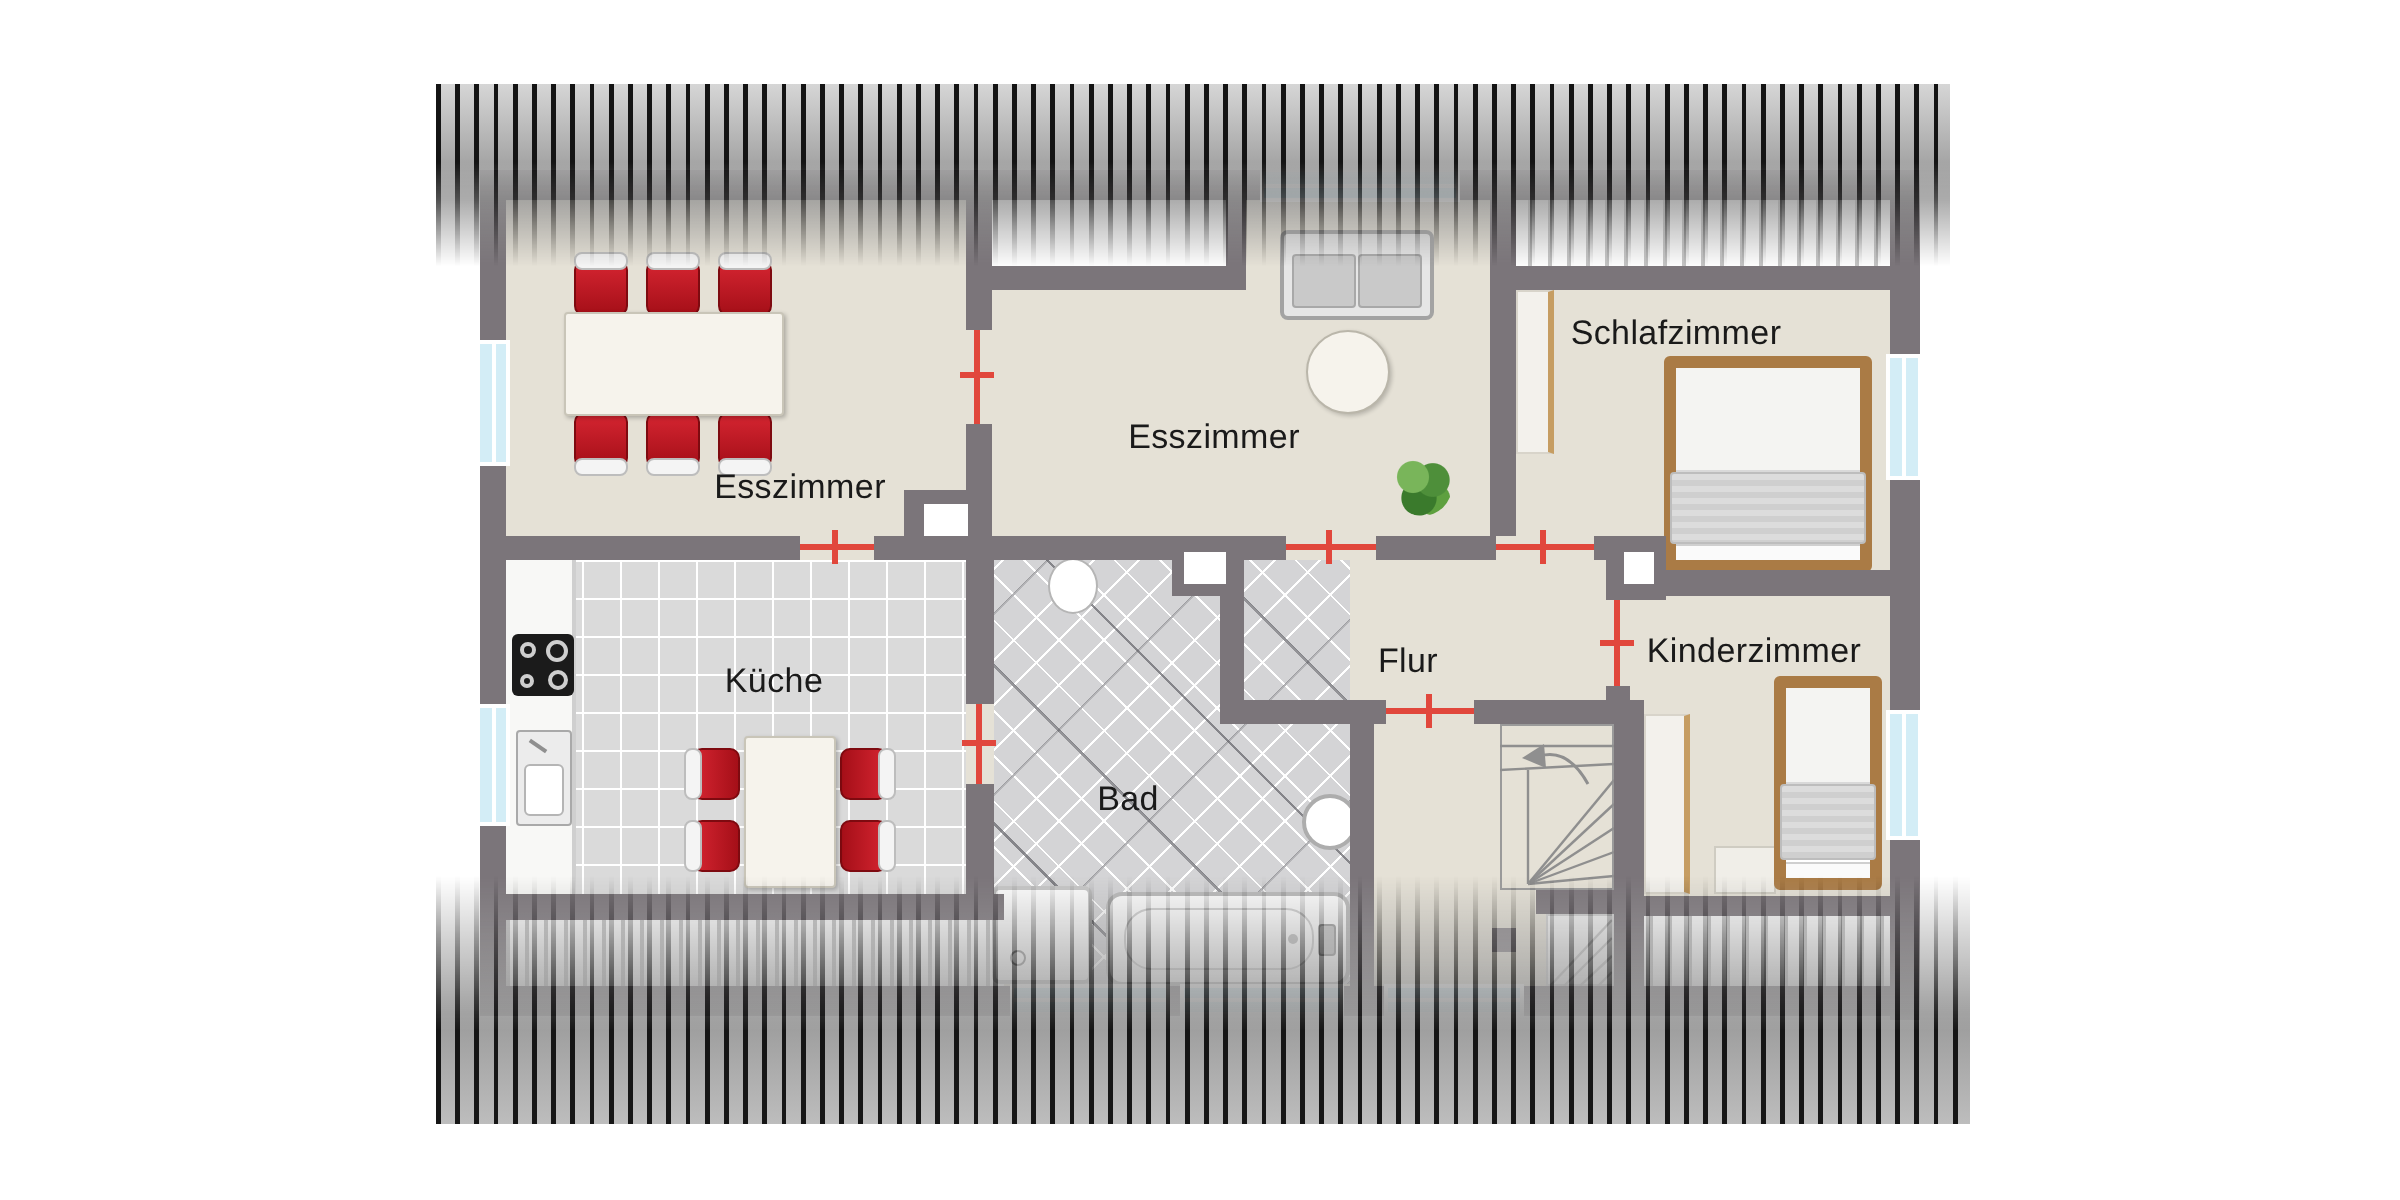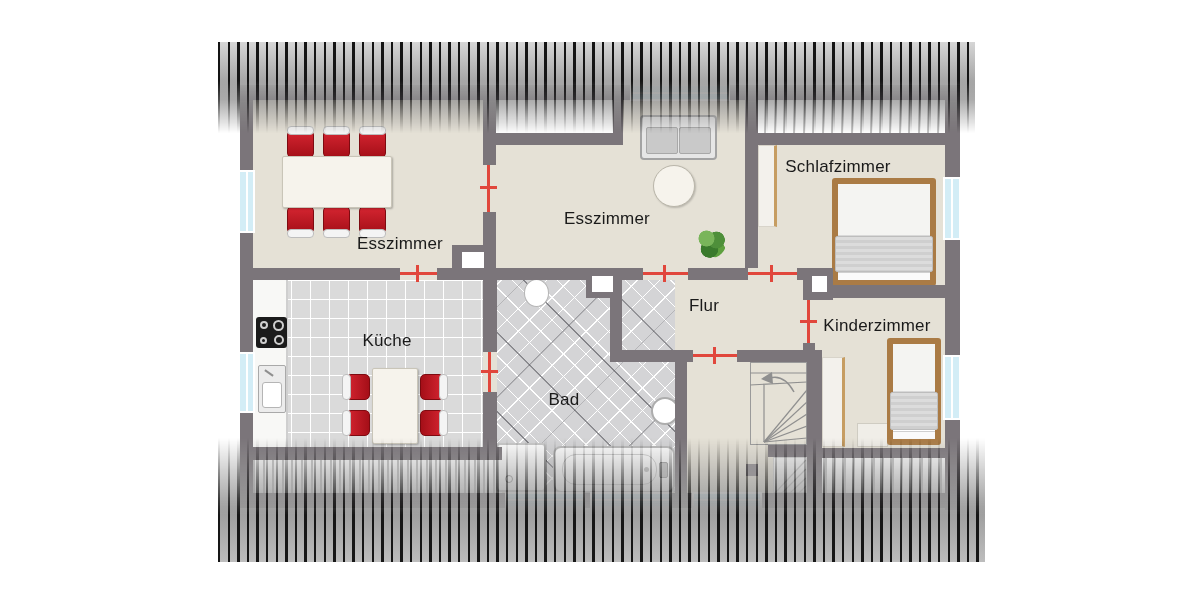--- a/index.html
+++ b/index.html
@@ -264,19 +264,19 @@
   <div class="door" style="left:807px;top:300px;width:3px;height:43px"></div>
   <div class="door" style="left:800px;top:320px;width:17px;height:3px"></div>
   <div class="door" style="left:693px;top:354px;width:44px;height:3px"></div>
   <div class="door" style="left:713px;top:347px;width:3px;height:17px"></div>
 
   <span class="room-label" style="left:400px;top:244px">Esszimmer</span>
   <span class="room-label" style="left:607px;top:219px">Esszimmer</span>
   <span class="room-label" style="left:838px;top:167px">Schlafzimmer</span>
   <span class="room-label" style="left:387px;top:341px">Küche</span>
   <span class="room-label" style="left:564px;top:400px">Bad</span>
-  <span class="room-label" style="left:704px;top:306px">Flur</span>
+  <span class="room-label" style="left:704px;top:331px">Flur</span>
   <span class="room-label" style="left:877px;top:326px">Kinderzimmer</span>
 
   <div class="hatch hatch-top" style="left:218px;top:42px;width:757px;height:93px"></div>
   <div class="hatch hatch-bottom" style="left:218px;top:438px;width:767px;height:124px"></div>
 
 </div>
 
 </body></html>

